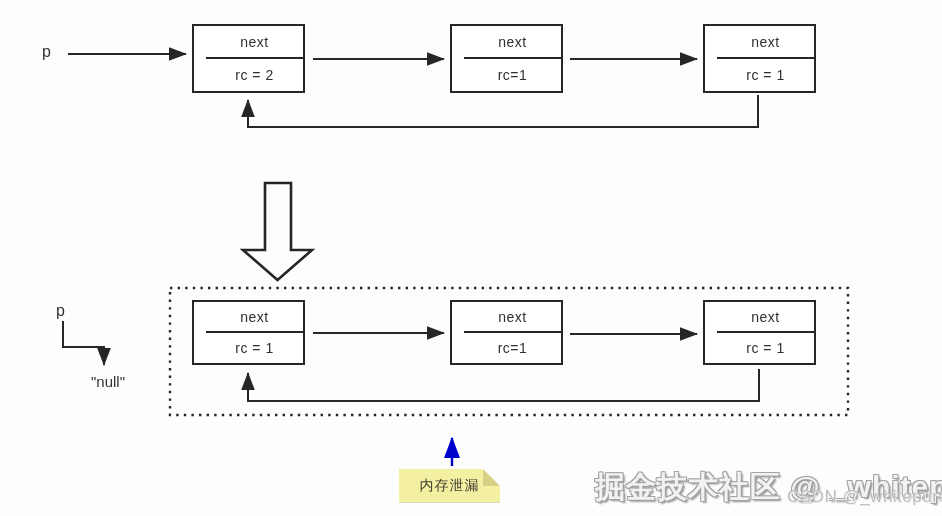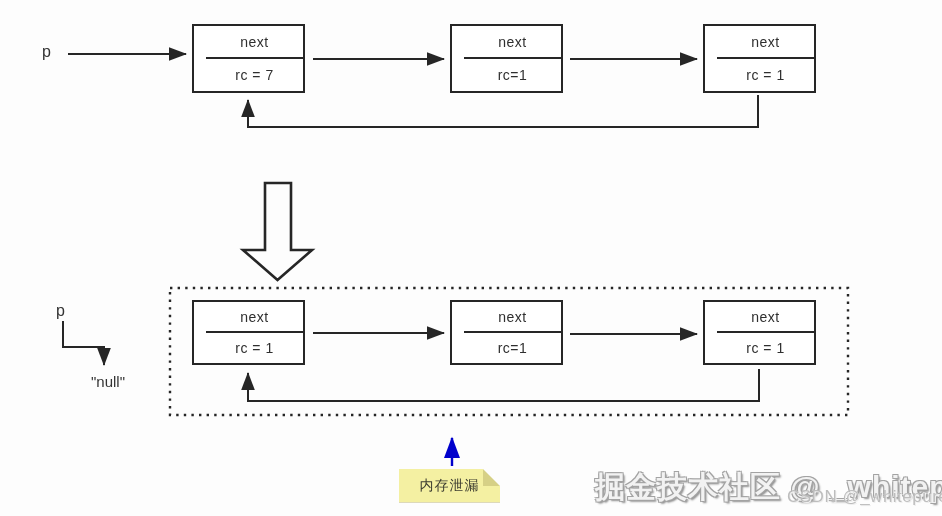--- a/index.html
+++ b/index.html
@@ -91,21 +91,21 @@
 
     <line class="ln-blue" x1="452" y1="466" x2="452" y2="438" marker-end="url(#ahb)"></line>
   </svg>
 
   <div class="lbl lbl-p-top">p</div>
   <div class="lbl lbl-p-bottom">p</div>
   <div class="lbl lbl-null">"null"</div>
 
   <div class="node" style="left:192px; top:24px;">
     <div class="cell cell-next">next</div>
-    <div class="cell cell-rc">rc = 7</div>
+    <div class="cell cell-rc">rc = 2</div>
   </div>
   <div class="node" style="left:450px; top:24px;">
     <div class="cell cell-next">next</div>
     <div class="cell cell-rc">rc=1</div>
   </div>
   <div class="node" style="left:703px; top:24px;">
     <div class="cell cell-next">next</div>
     <div class="cell cell-rc">rc = 1</div>
   </div>
 

